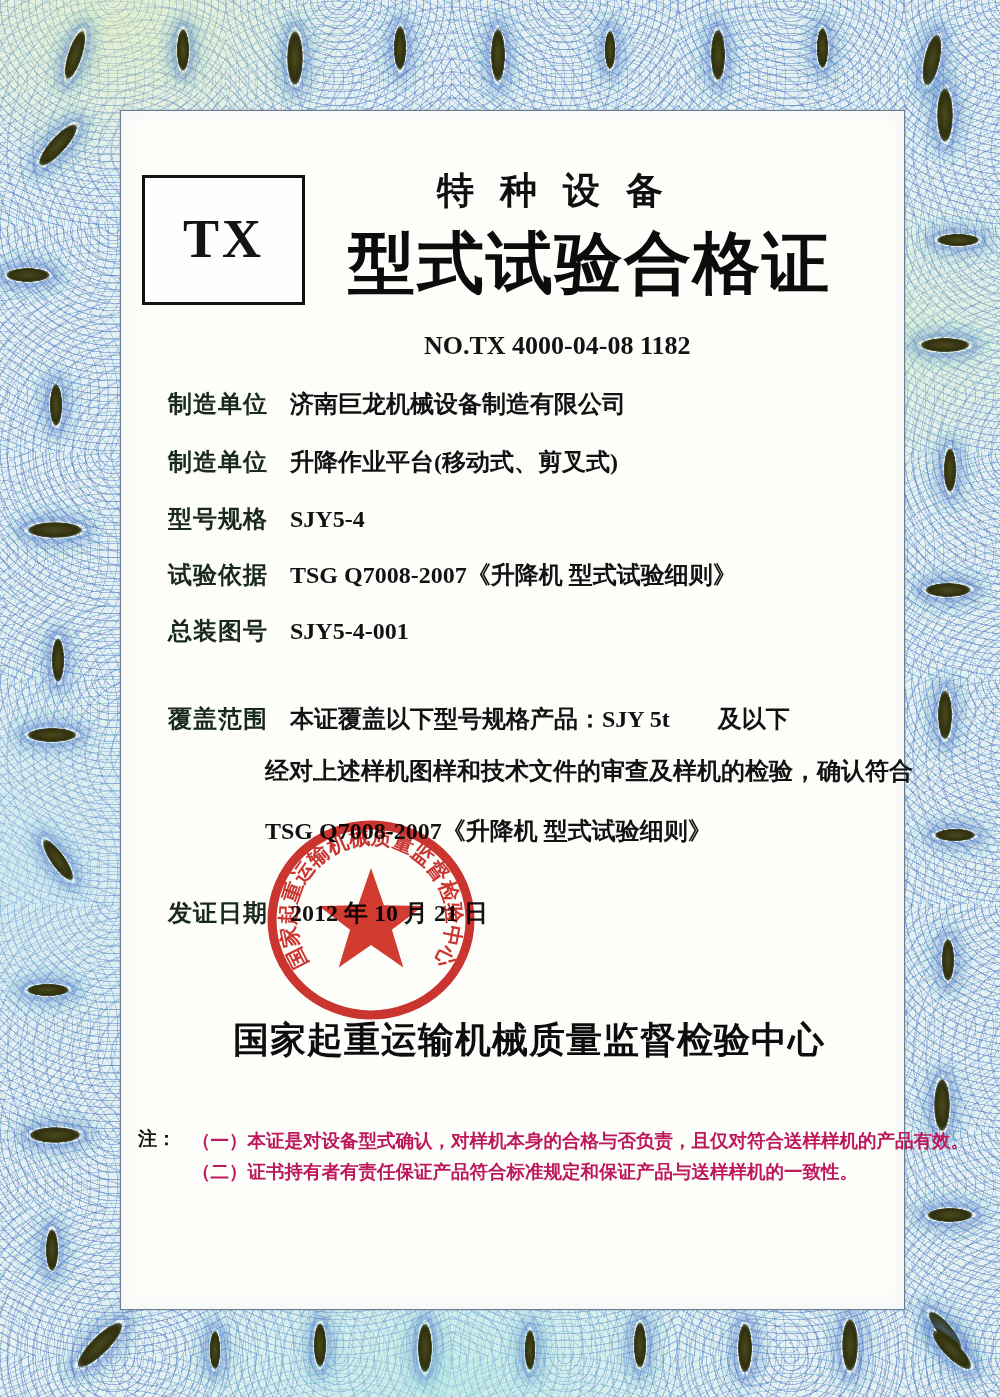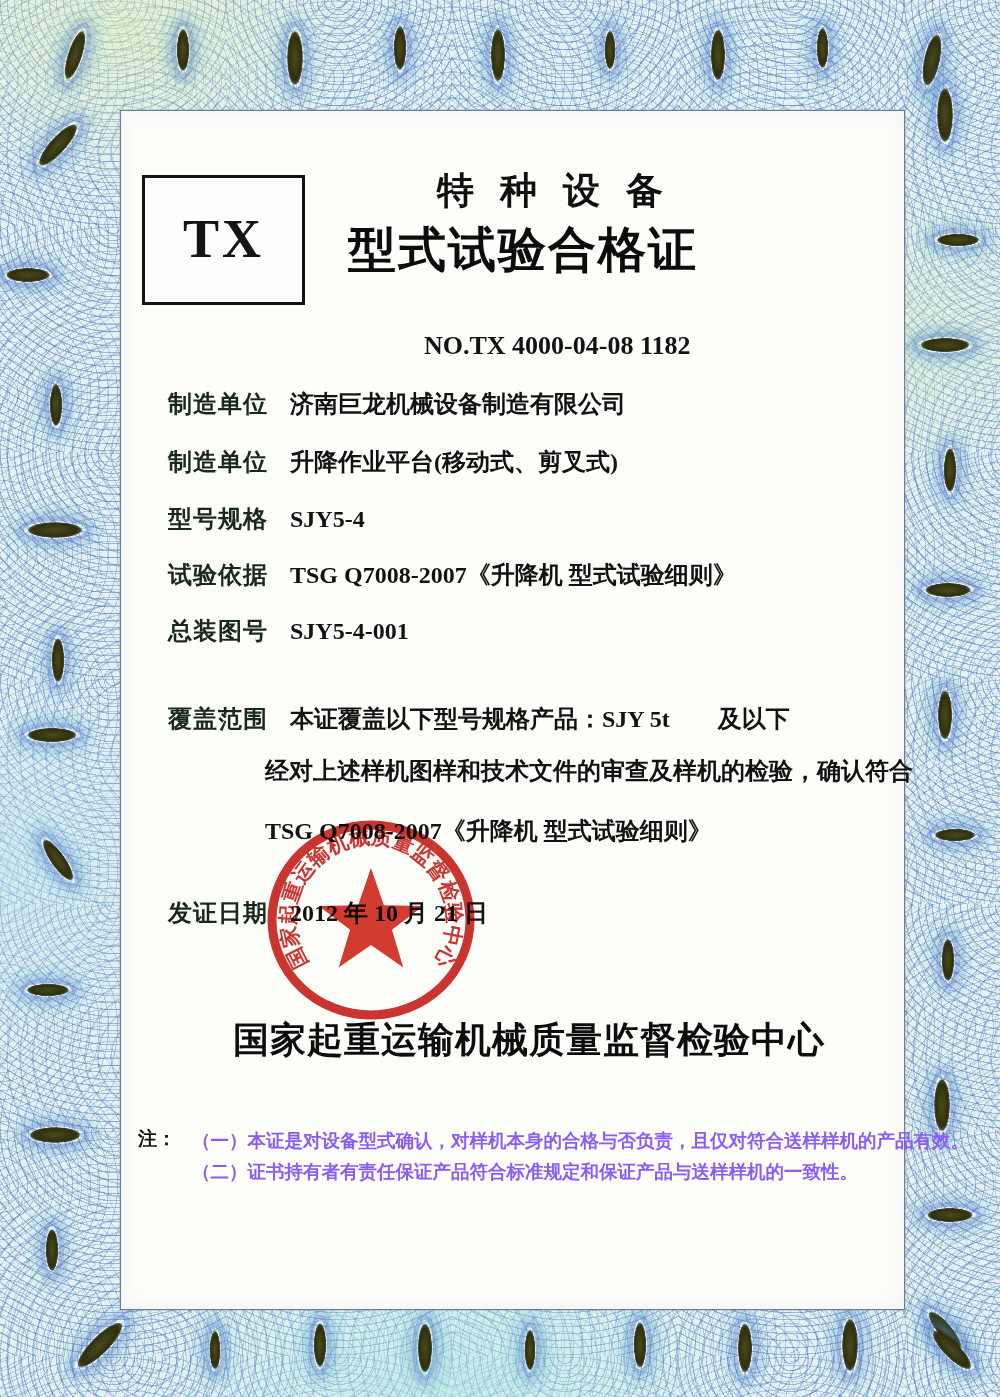--- a/index.html
+++ b/index.html
@@ -43,40 +43,40 @@
   }
   .tx-box .tx{
     font-family:"Liberation Serif", serif; font-weight:bold;
     font-size:54px; line-height:122px; letter-spacing:3px; color:#141414;
   }
   .title-small{
     left:437px; top:166px; font-size:37px; font-weight:bold; color:#101010;
     letter-spacing:26px; white-space:nowrap;
   }
   .title-main{
-    left:348px; top:218px; font-size:48px; font-weight:bold; color:#0c0c0c;
+    left:348px; top:218px; font-size:67px; font-weight:bold; color:#0c0c0c;
     letter-spacing:2px; white-space:nowrap;
   }
   .cert-no{
     left:424px; top:331px; font-family:"Liberation Serif", serif;
     font-size:26px; font-weight:bold; color:#131313; white-space:nowrap;
   }
   .row{ position:absolute; left:168px; font-size:24px; font-weight:bold; color:#121212; white-space:nowrap;}
   .row .lbl{ display:inline-block; width:112px; letter-spacing:1px; color:#18281c;}
   .row .val{ font-family:"Liberation Serif", serif;margin-left:10px;}
   .cont{ position:absolute; left:265px; font-size:24px; font-weight:bold; color:#121212;
          font-family:"Liberation Serif", serif; white-space:nowrap;}
   .date-val{ margin-left:13px;}
   .authority{
     left:120px; top:1016px; width:790px; text-align:center; padding-left:14px;
     font-size:36px; font-weight:bold; letter-spacing:1px; color:#0d0d0d; white-space:nowrap;
   }
   .notes-label{ left:138px; top:1126px; font-size:19px; font-weight:bold; color:#121212;}
   .notes{ left:192px; top:1125px; width:690px;}
-  .note-line{ font-size:18.5px; font-weight:bold; color:#8b5cf6; line-height:31px; white-space:nowrap;}
+  .note-line{ font-size:18.5px; font-weight:bold; color:#be185d; line-height:31px; white-space:nowrap;}
   
   .seal{
     left:263px; top:820px; width:216px; height:202px;
     mix-blend-mode:multiply; opacity:.92;
   }
 </style>
 </head>
 <body>
 
 <div class="page">

